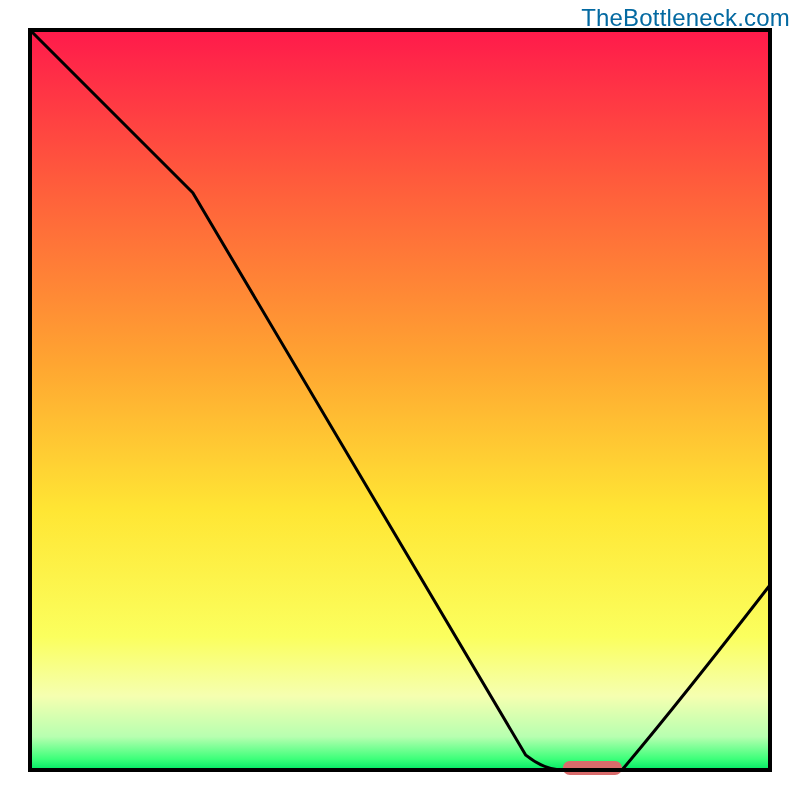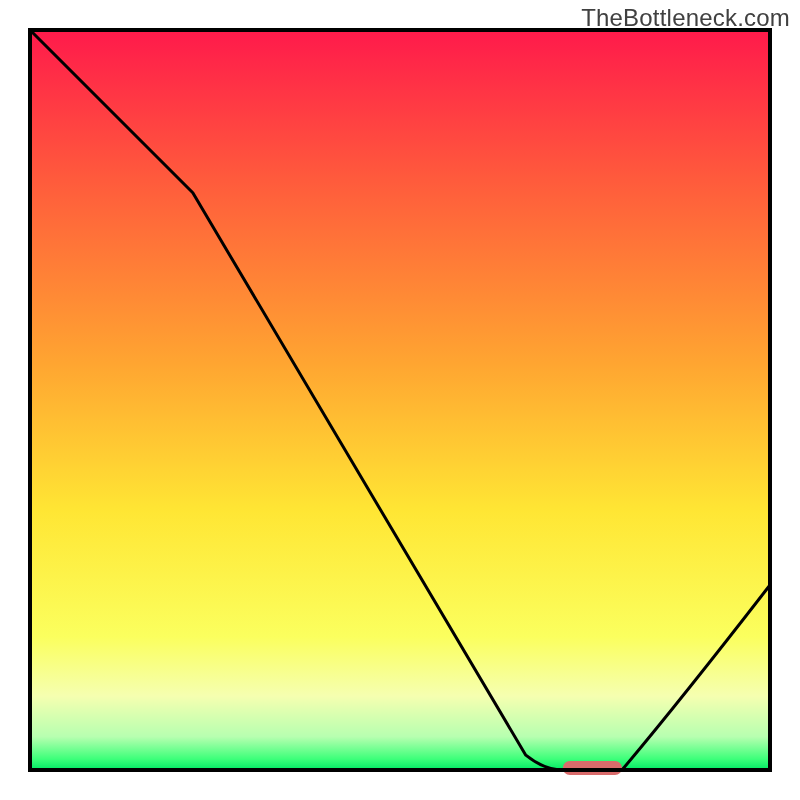--- a/index.html
+++ b/index.html
@@ -14,21 +14,21 @@
     position: relative;
     width: 800px;
     height: 800px;
   }
   .watermark {
     position: absolute;
     top: 4px;
     right: 10px;
     font-size: 24px;
     font-weight: 500;
-    color: #404040;
+    color: #0369a1;
     letter-spacing: 0.2px;
   }
   svg {
     display: block;
   }
 </style>
 </head>
 <body>
 
 <div class="wrap">

